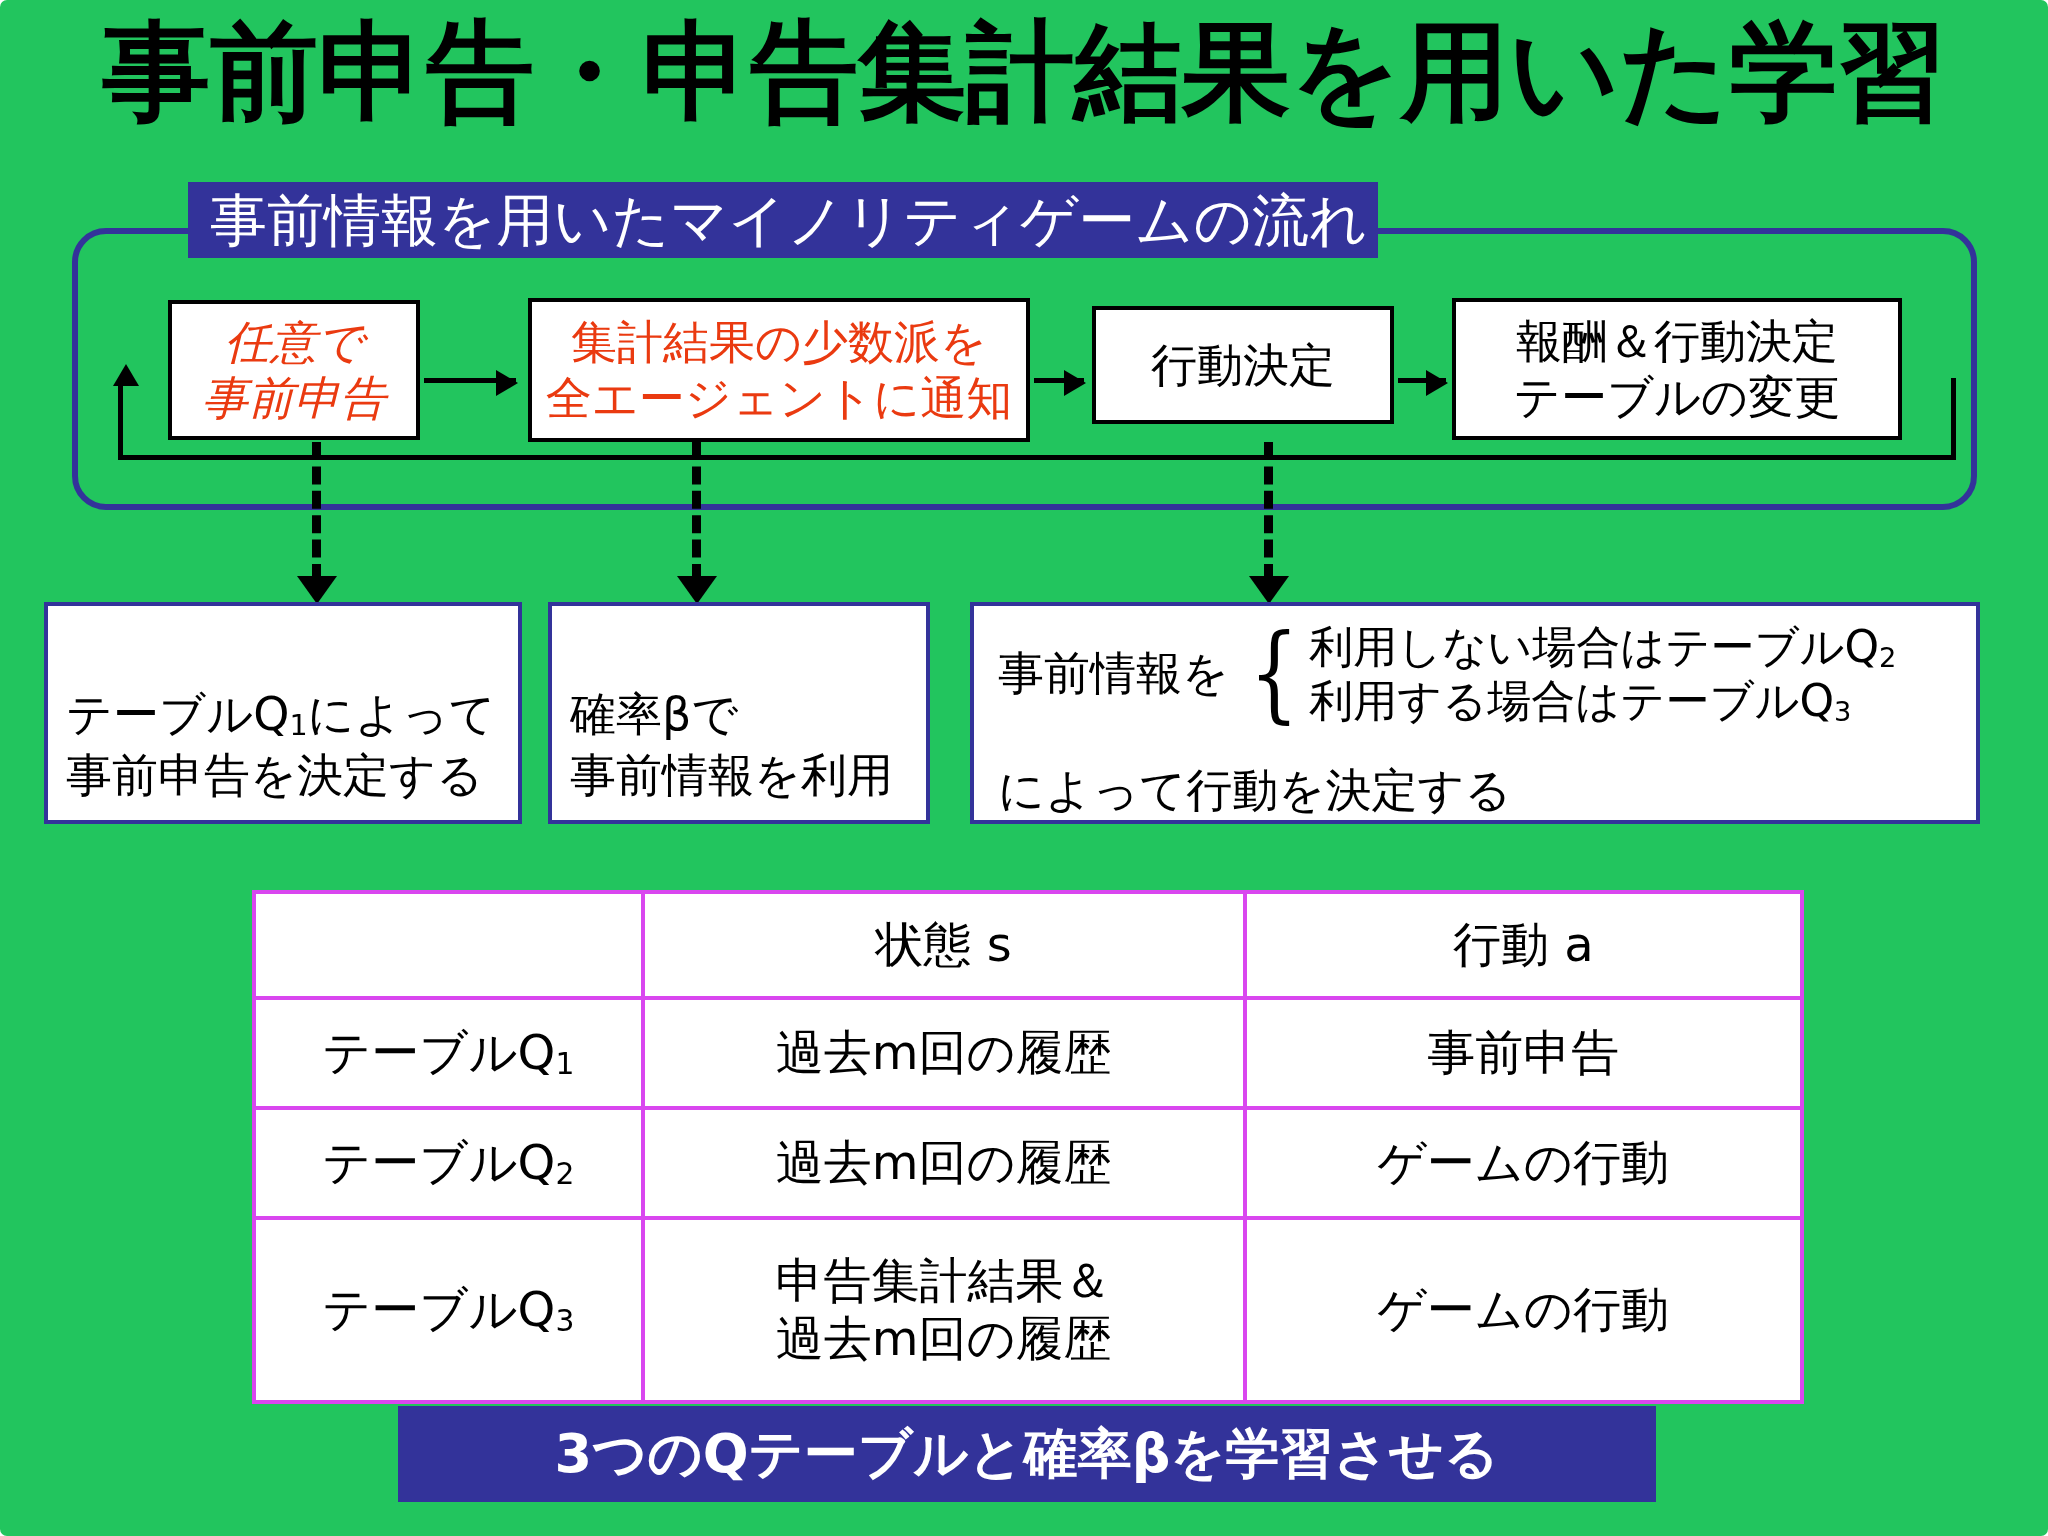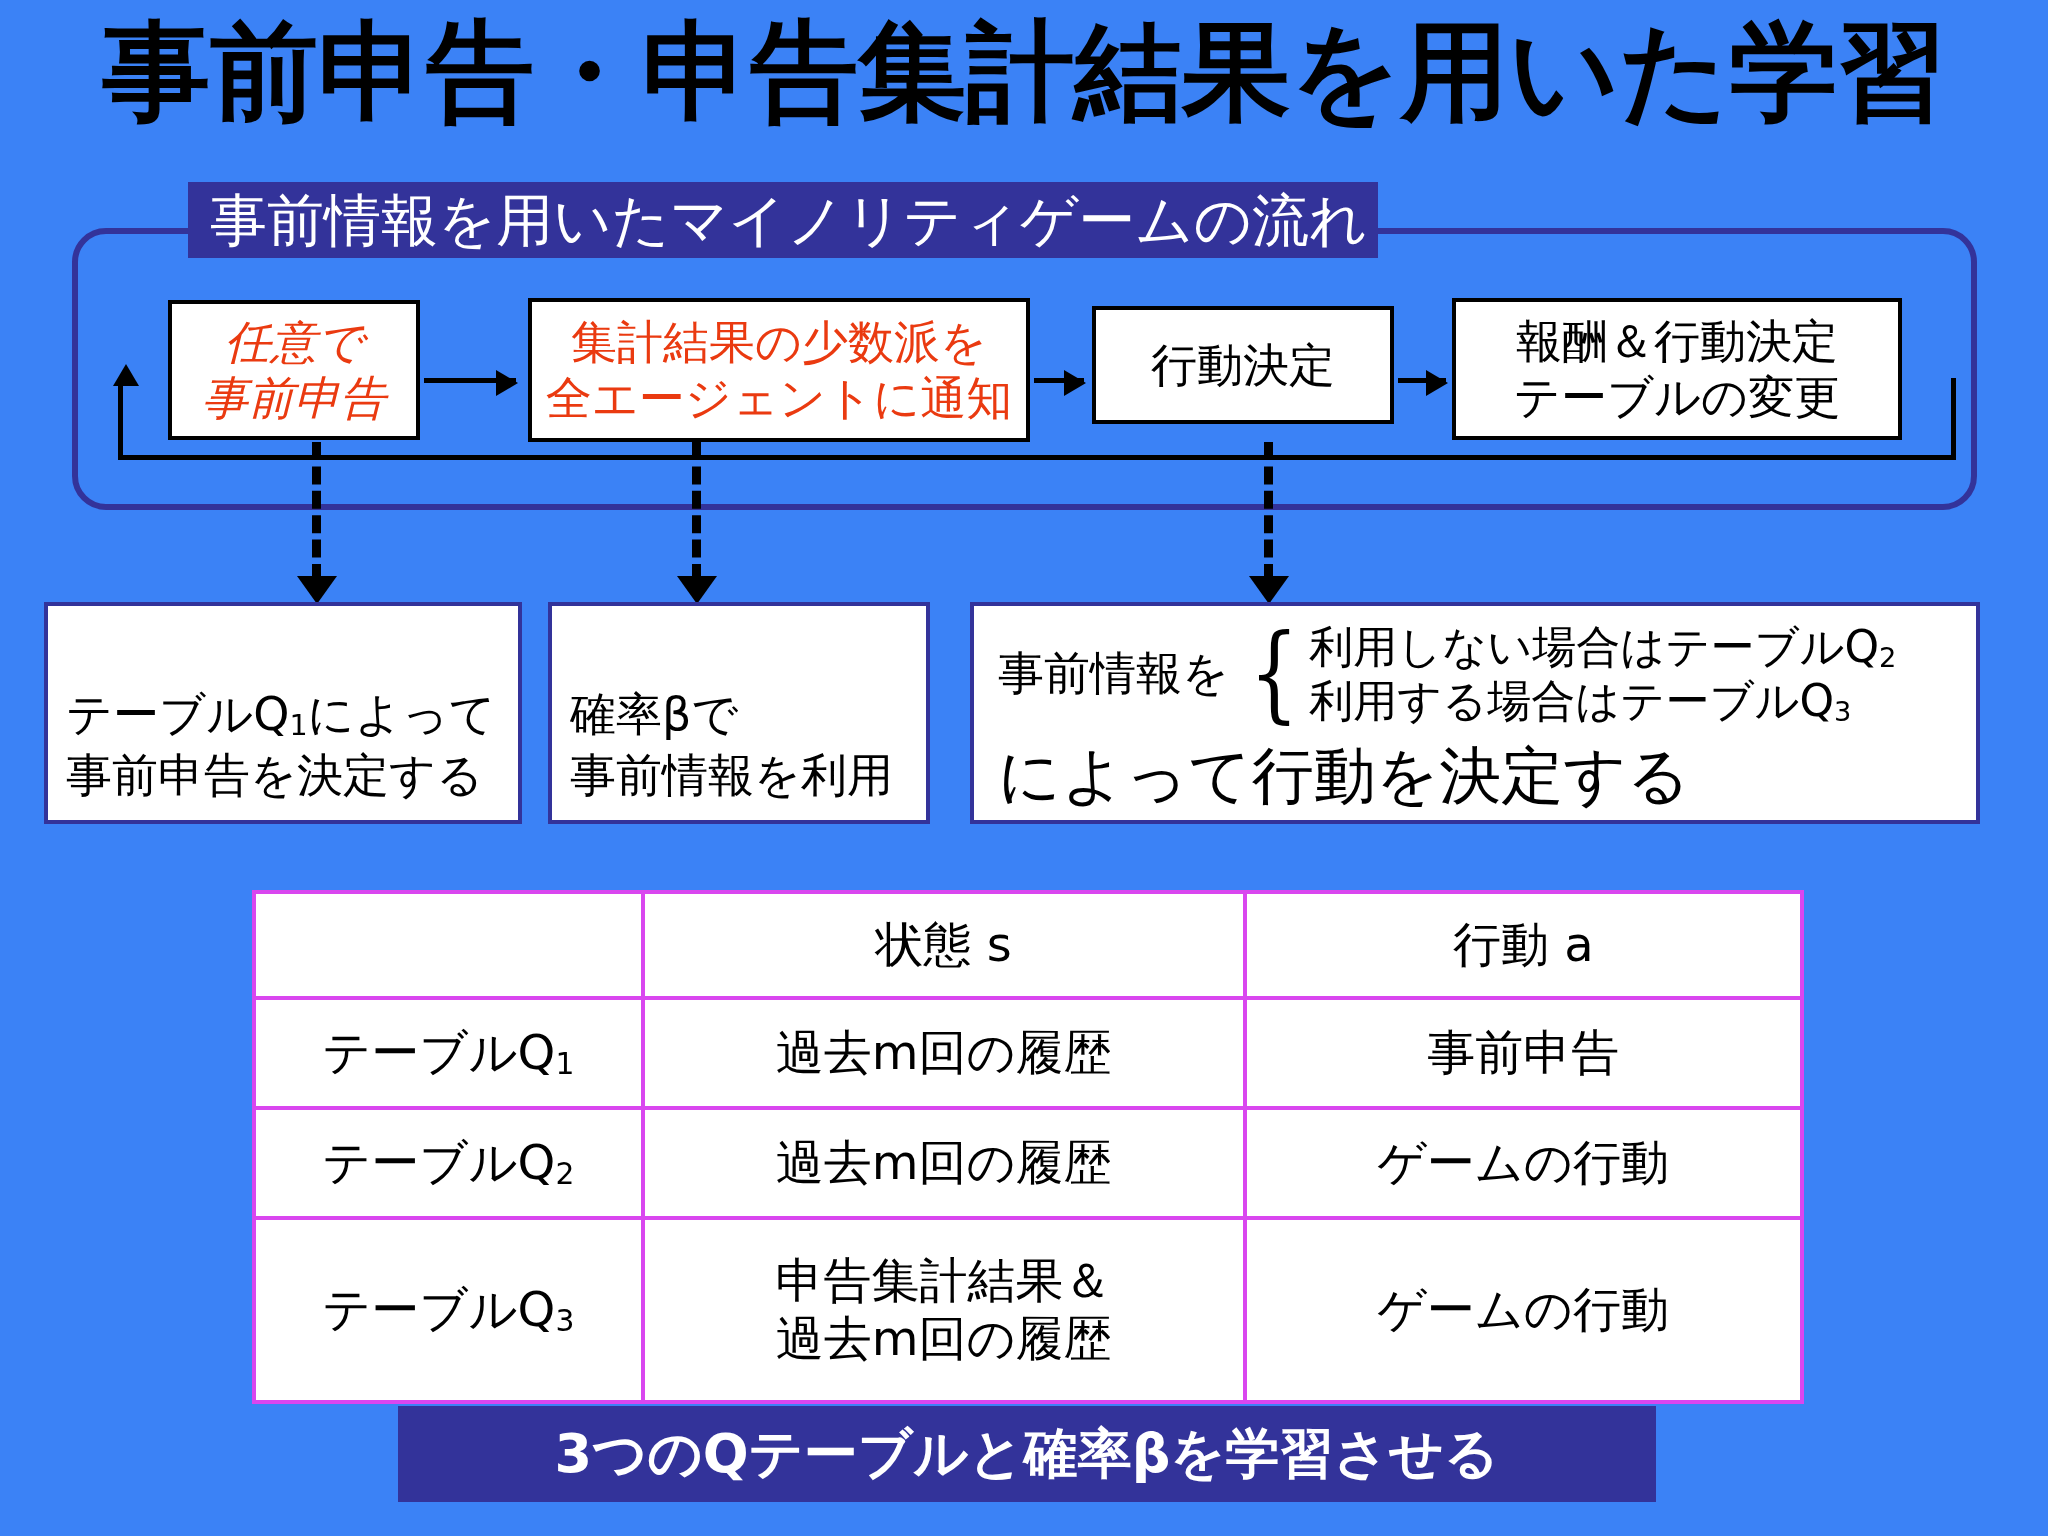--- a/index.html
+++ b/index.html
@@ -13,21 +13,22 @@
     height: 1536px;
     font-family: "DejaVu Sans", "Liberation Sans", sans-serif;
     color: #000000;
     overflow: hidden;
     position: relative;
   }
   #slide {
     position: relative;
     width: 2048px;
     height: 1536px;
-    background: #3b82f6;
+    background: #22c55e;
+    border-radius: 7px;
   }
 
   
   .slide-title {
     position: absolute;
     left: 0;
     top: 8px;
     width: 2048px;
     text-align: center;
     font-size: 108px;
@@ -206,22 +207,22 @@
   }
   .prior-cases {
     display: flex;
     flex-direction: column;
     justify-content: center;
     line-height: 1.22;
     font-size: 44px;
     white-space: nowrap;
   }
   .prior-tail {
-    font-size: 62px;
-    margin-top: 6px;
+    font-size: 46px;
+    margin-top: 32px;
     white-space: nowrap;
   }
   sub.sm { font-size: 0.62em; vertical-align: -0.18em; }
 
   
   .qtable {
     position: absolute;
     left: 252px;
     top: 890px;
     width: 1552px;

